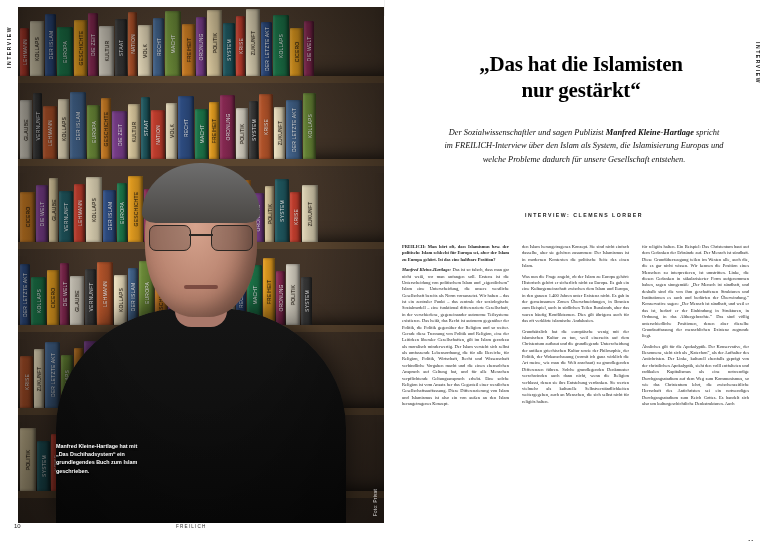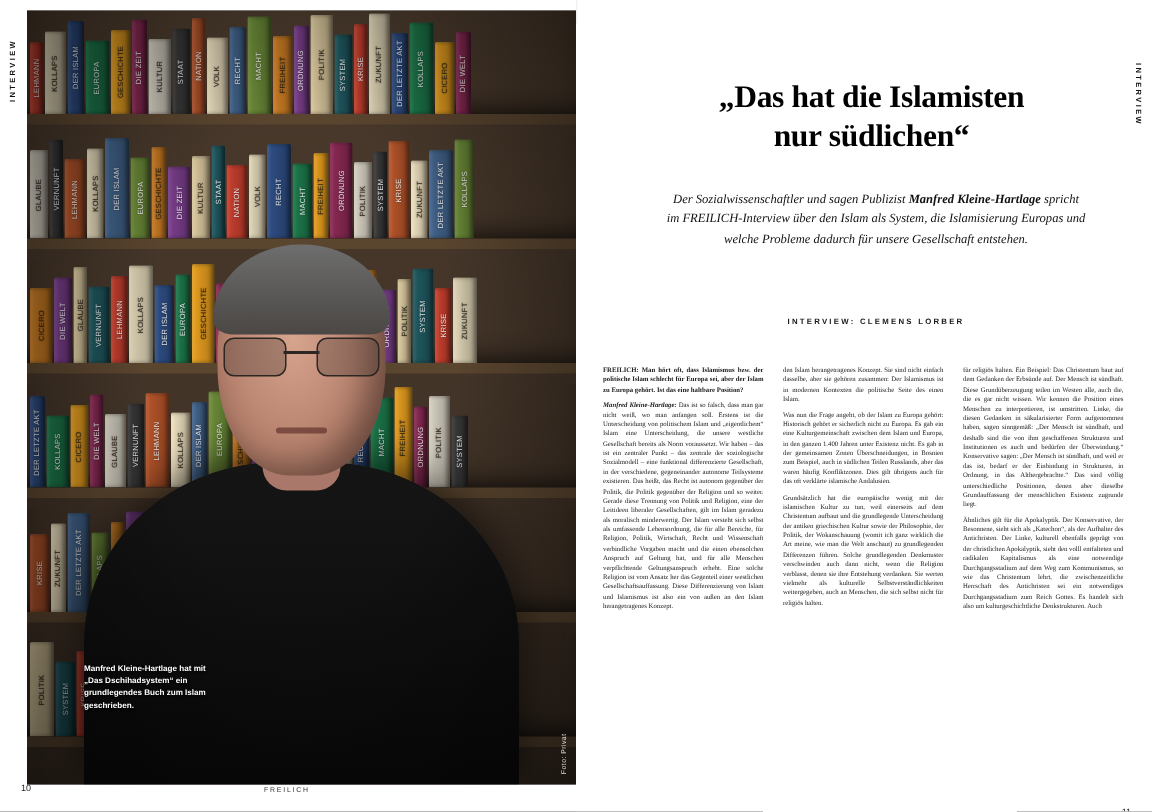--- a/index.html
+++ b/index.html
@@ -746,21 +746,21 @@
   <div class="gutter"></div>
 
   <div class="right-page">
 
     <div class="side-tab-right">
       <span>INTERVIEW</span>
     </div>
 
     <div class="headline">
       <div>„Das hat die Islamisten</div>
-      <div>nur südlichen“</div>
+      <div>nur gestärkt“</div>
     </div>
 
     <div class="standfirst">
       <span>Der Sozialwissenschaftler und sagen Publizist </span><b>Manfred Kleine-Hartlage</b><span> spricht im FREILICH-Interview über den Islam als System, die Islamisierung Europas und welche Probleme dadurch für unsere Gesellschaft entstehen.</span>
     </div>
 
     <div class="interviewer">INTERVIEW: CLEMENS LORBER</div>
 
     <div class="columns">
       <div class="col">

